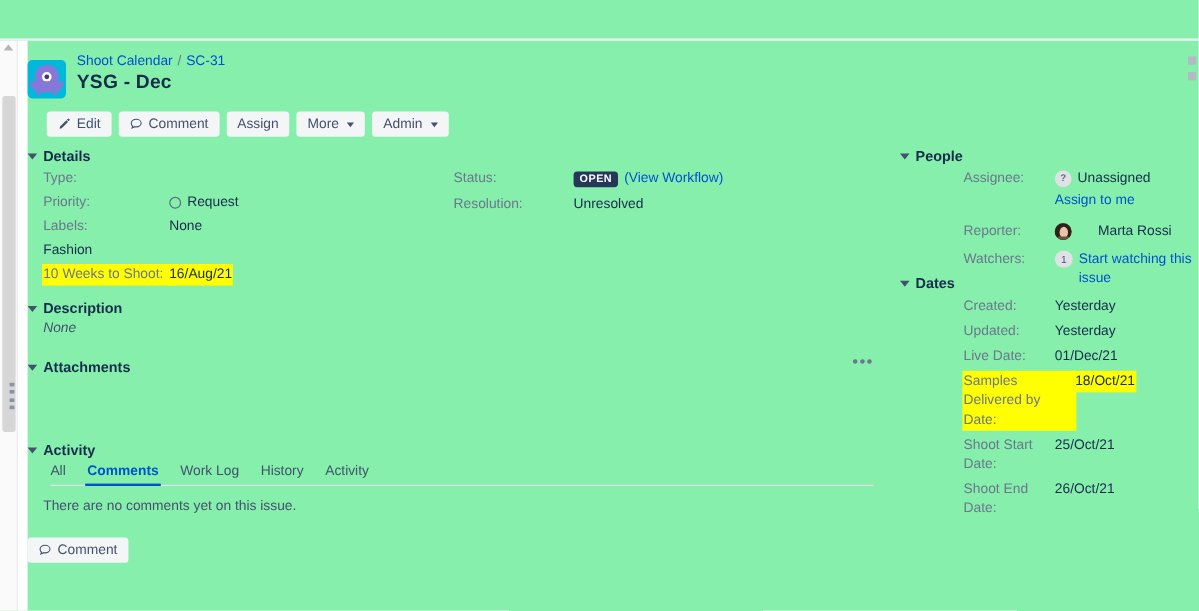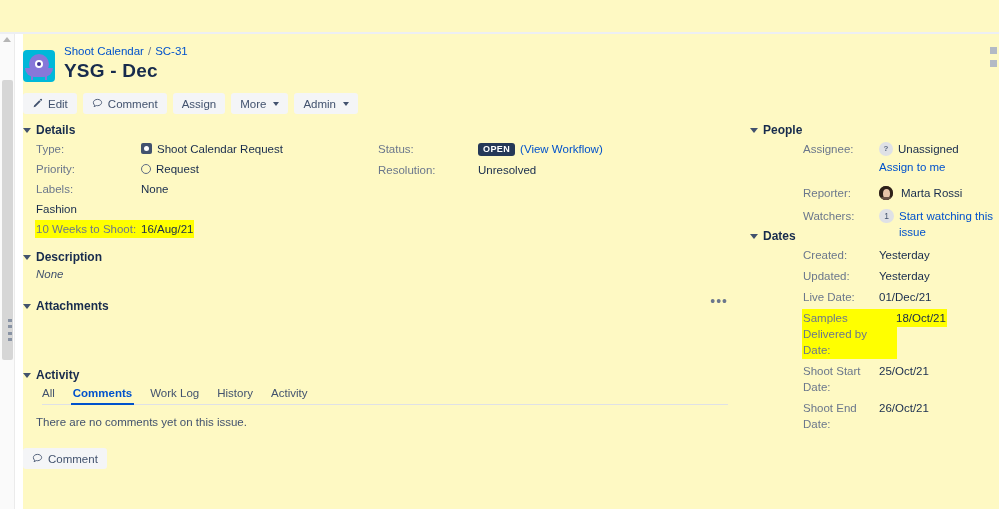--- a/index.html
+++ b/index.html
@@ -4,21 +4,21 @@
 <style>
   * { box-sizing: border-box; margin: 0; padding: 0; }
   html, body {
     width: 999px; height: 509px;
     background: #ffffff;
     font-family: "Liberation Sans", sans-serif;
     font-size: 12px;
     color: #172B4D;
     overflow: hidden;
   }
-  .page { position: relative; width: 999px; height: 509px; background: #fef9c3; }
+  .page { position: relative; width: 999px; height: 509px; background: #86efac; }
 
   
   .top-divider {
     position: absolute; left: 0; top: 32px; width: 999px; height: 2px;
     background: #EDEFF3;
   }
   .scroll-track {
     position: absolute; left: 0; top: 34px; width: 15px; height: 475px;
     background: #fafafa; border-right: 1px solid #ebebeb;
   }
@@ -81,25 +81,25 @@
   .ufo-leg {
     position: absolute; top: 26px; width: 2px; height: 4px; background: #8777D9;
   }
   .ufo-leg.l { left: 8px; } .ufo-leg.r { left: 22px; }
 
   .breadcrumb { position: absolute; left: 41px; top: 0px; font-size: 11.5px; }
   .breadcrumb a { color: #0052CC; text-decoration: none; }
   .breadcrumb .sep { color: #6B778C; margin: 0 4px; }
   .issue-title {
     position: absolute; left: 41px; top: 15px;
-    font-size: 19px; font-weight: bold; color: #172B4D; letter-spacing: .2px;
-  }
-
-  
-  .toolbar { position: absolute; left: 0; top: 59px; display: flex; gap: 6px; }
+    font-size: 16px; font-weight: bold; color: #172B4D; letter-spacing: .2px;
+  }
+
+  
+  .toolbar { position: absolute; left: 16px; top: 59px; display: flex; gap: 6px; }
   .btn {
     background: #F4F5F7; border: none; border-radius: 3px;
     height: 21px; padding: 0 9px;
     font-family: "Liberation Sans", sans-serif; font-size: 11.5px;
     color: #42526E; font-weight: normal;
     display: inline-flex; align-items: center; gap: 5px;
     cursor: pointer; white-space: nowrap;
   }
   .btn .ico { display: inline-flex; align-items: center; }
   .caret {
@@ -283,26 +283,20 @@
       <div class="sect-head">
         <span class="chev"></span>
         <span>Details</span>
       </div>
     </div>
 
     <div class="fields" style="left:13px;top:107px;width:350px;">
 
       <div class="frow" style="margin-bottom:4px;">
         <div class="flabel" style="width:105px;">Type:</div>
-        <div class="fval">
-          <span class="type-ico">
-              <i></i>
-            </span>
-          <span>Shoot Calendar Request</span>
-        </div>
       </div>
 
       <div class="frow" style="margin-bottom:4px;">
         <div class="flabel" style="width:105px;">Priority:</div>
         <div class="fval">
           <span class="prio-ico"></span>
           <span>Request</span>
         </div>
       </div>
 
@@ -390,21 +384,21 @@
             <span class="av-unassigned">?</span>
             <span>Unassigned</span>
           </div>
         </div>
         <div class="rrow" style="margin-top:2px;">
           <div class="rlabel"></div>
           <a href="#" class="link">Assign to me</a>
         </div>
         <div class="rrow" style="margin-top:10px;">
           <div class="rlabel">Reporter:</div>
-          <div class="rval" style="display:flex;gap:8px;align-items:flex-start;">
+          <div class="rval" style="display:flex;gap:22px;align-items:flex-start;">
             <span class="av-photo">
               <span class="hair"></span>
                 <span class="face"></span>
                 <span class="shoulder"></span>
             </span>
             <span>Marta Rossi</span>
           </div>
         </div>
         <div class="rrow" style="margin-top:7px;">
           <div class="rlabel">Watchers:</div>

